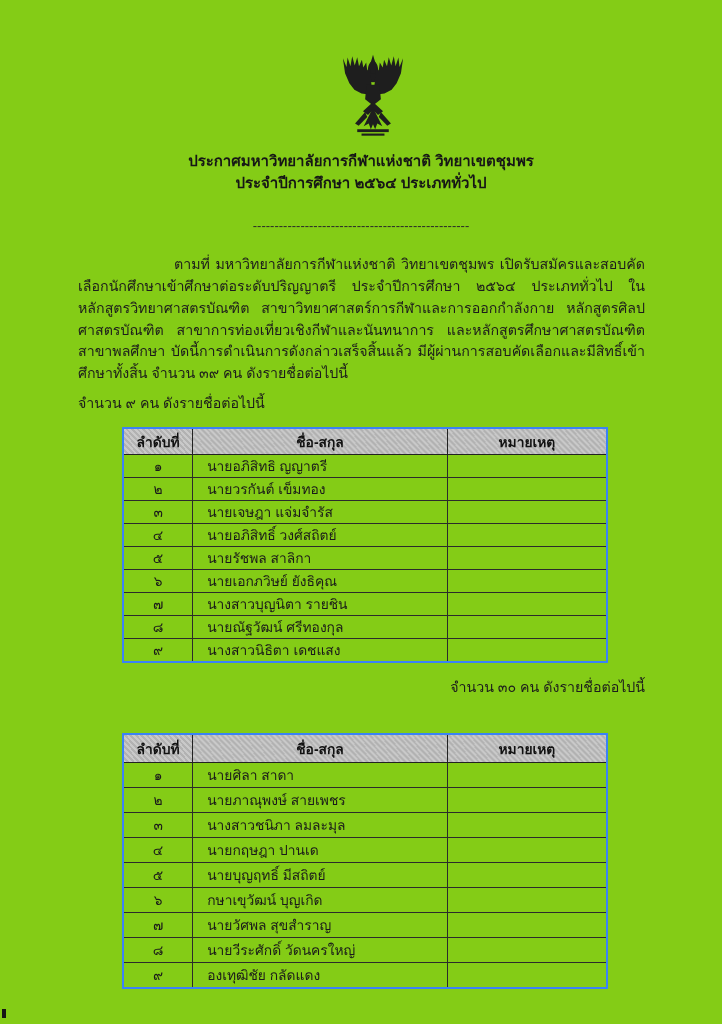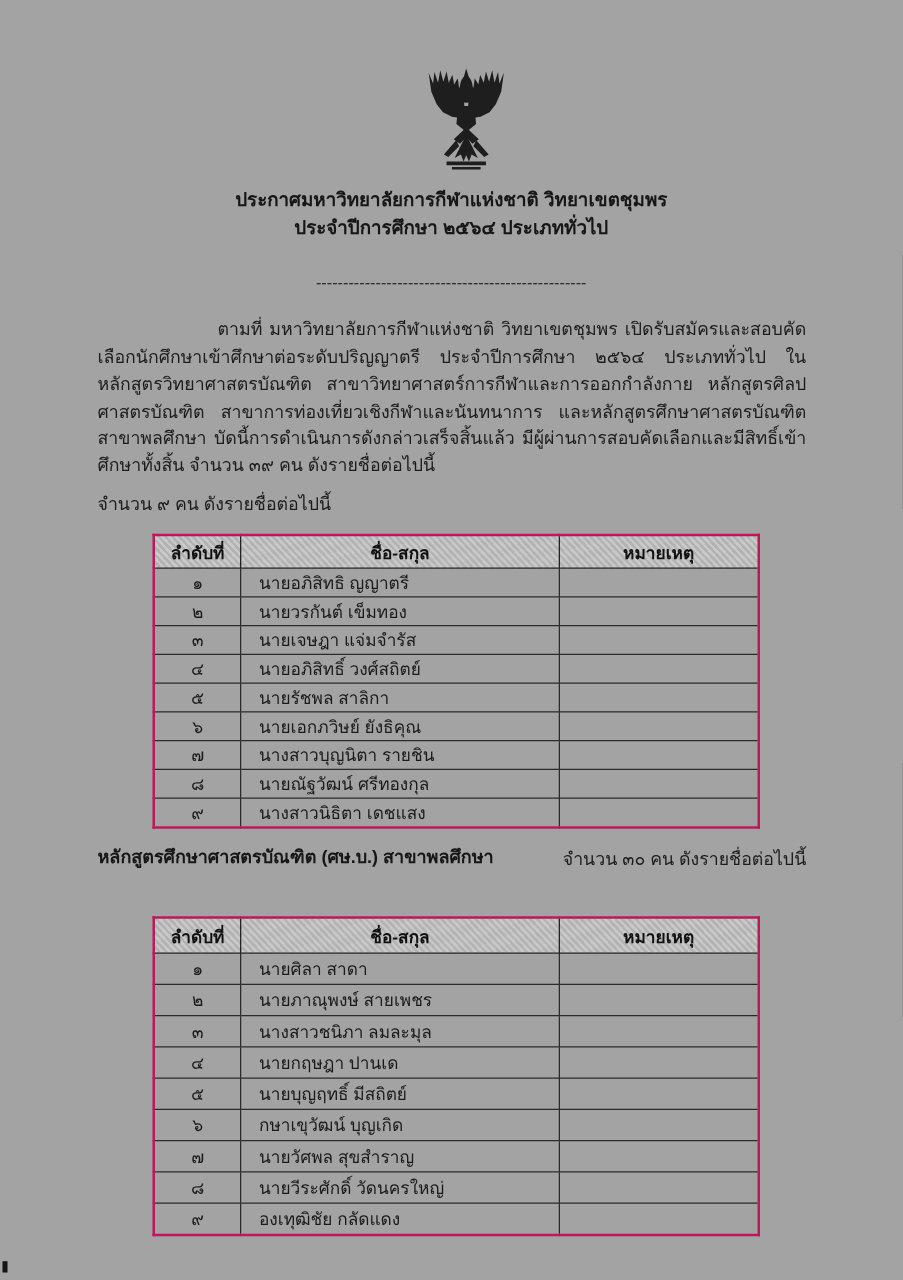--- a/index.html
+++ b/index.html
@@ -1,20 +1,20 @@
 <!DOCTYPE html>
 <html><head>
 <meta charset="utf-8">
 <style>
   html,body{margin:0;padding:0;background:#888;}
   .page{
     position:relative;
     width:722px;height:1024px;
     margin:0 auto;
-    background:#a3a3a3;
+    background:#84cc16;
     font-family:"Liberation Sans","DejaVu Sans",sans-serif;
     color:#1b1b1b;
     overflow:hidden;
   }
   .emblem{position:absolute;left:330px;top:54px;width:86px;height:96px;}
   .emblem svg{width:100%;height:100%;}
   .title-block{
     position:absolute;left:0;right:0;top:150px;
     text-align:center;font-weight:700;font-size:15px;line-height:22px;
     color:#161616;
@@ -36,21 +36,21 @@
   .sec-count{
     position:absolute;left:78px;width:567px;
     font-size:14.2px;color:#1c1c1c;
   }
   .sec1-head{top:369px;} .sec1-count{top:392px;}
   .sec2-head{top:673px;} .sec2-count{top:676px;text-align:right;}
   .tbl-wrap{position:absolute;left:122px;width:486px;}
   .tbl1{top:427px;} .tbl2{top:733px;}
   table.doc-table{
     width:100%;border-collapse:collapse;table-layout:fixed;
-    border:2px solid #be185d;
+    border:2px solid #3b82f6;
   }
   table.doc-table th{
     background:#bfbfbf;
     background-image:repeating-linear-gradient(47deg,rgba(255,255,255,.16) 0 2px,rgba(0,0,0,.07) 2px 4px);
     font-size:13.8px;font-weight:700;color:#111;
     border:1.6px solid #222;text-align:center;padding:0;
   }
   table.doc-table td{
     border:1.4px solid #2b2b2b;font-size:13.8px;color:#1a1a1a;
     padding:0 0 0 14px;text-align:left;vertical-align:middle;
@@ -167,21 +167,20 @@
           </tr>
           <tr>
             <td class="c-no">๙</td>
             <td class="c-name">นางสาวนิธิตา เดชแสง</td>
             <td class="c-note"></td>
           </tr>
         </tbody>
       </table>
     </div>
 
-  <div class="sec-head sec2-head">หลักสูตรศึกษาศาสตรบัณฑิต (ศษ.บ.) สาขาพลศึกษา</div>
   <div class="sec-count sec2-count">จำนวน  ๓๐ คน ดังรายชื่อต่อไปนี้</div>
   <div class="tbl-wrap tbl2">
       <table class="doc-table">
         <colgroup>
           <col style="width: 14.4%;">
           <col style="width: 52.6%;">
           <col style="width: 33%;">
         </colgroup>
         <thead>
           <tr>

